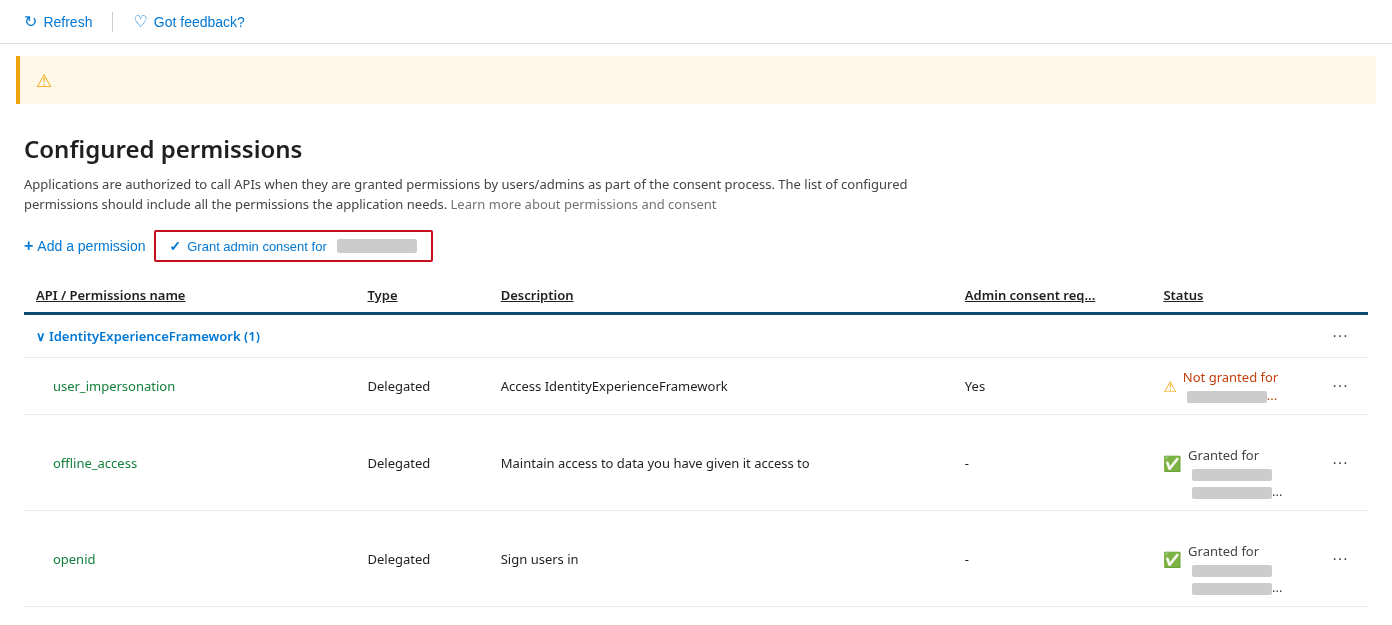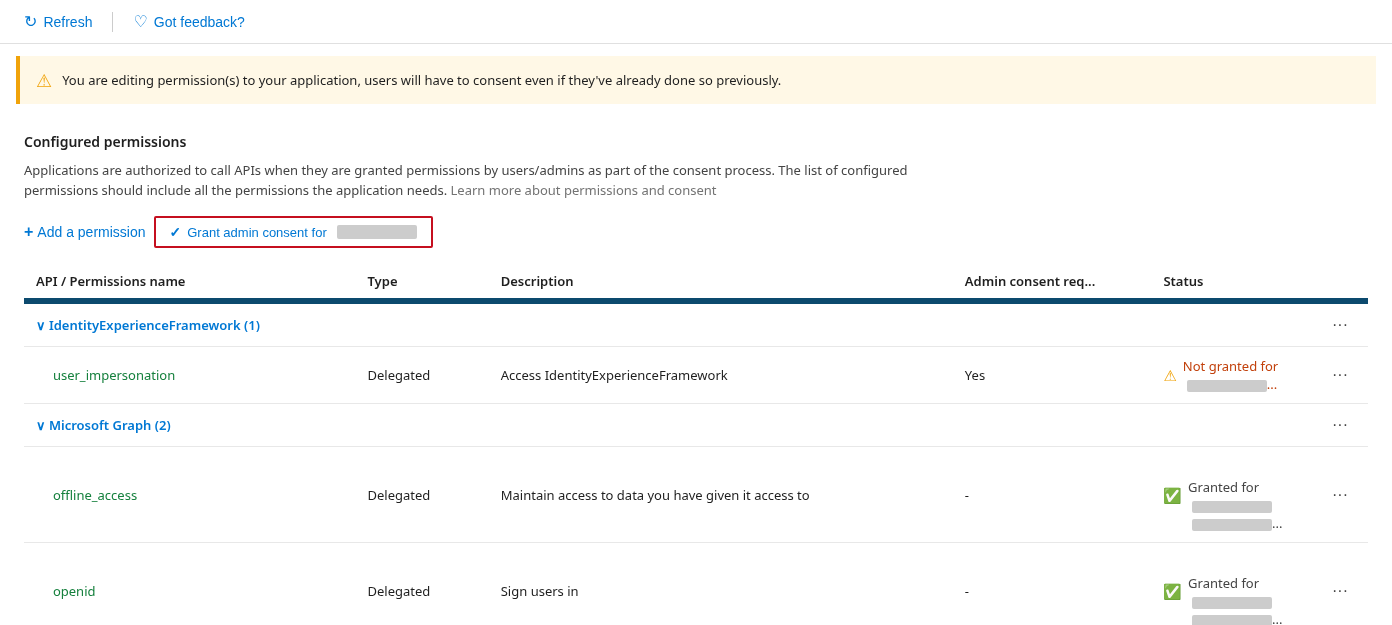--- a/index.html
+++ b/index.html
@@ -52,21 +52,21 @@
       color: #f0a30a;
       flex-shrink: 0;
     }
 
     
     .main-content {
       padding: 16px 24px;
     }
 
     .section-title {
-      font-size: 14px;
+      font-size: 24px;
       font-weight: 600;
       margin-bottom: 10px;
     }
 
     .section-description {
       font-size: 13px;
       color: #444;
       margin-bottom: 16px;
       max-width: 900px;
       line-height: 1.5;
@@ -129,21 +129,22 @@
     }
 
     
     .permissions-table {
       width: 100%;
       border-collapse: collapse;
       font-size: 13px;
     }
 
     .permissions-table thead tr {
-      border-bottom: 6px solid #0c4a6e;
+      border-bottom: 3px solid #0c4a6e;
+      text-decoration: underline;
     }
 
     .permissions-table thead th {
       text-align: left;
       font-weight: 600;
       padding: 8px 12px;
       color: #1f1f1f;
       font-size: 13px;
     }
 
@@ -231,21 +232,20 @@
   </button>
   <div class="toolbar-divider"></div>
   <button class="toolbar-btn">
     <span class="heart-icon">♡</span>
     <span>Got feedback?</span>
   </button>
 </div>
 
 <div class="warning-banner">
   <span class="warning-icon">⚠</span>
-  <span>You are editing permission(s) to your application, users will have to consent even if they've already done so previously.</span>
 </div>
 
 <div class="main-content">
 
   <h2 class="section-title">Configured permissions</h2>
 
   <p class="section-description">
     <span>Applications are authorized to call APIs when they are granted permissions by users/admins as part of the consent process. The list of configured permissions should include all the permissions the application needs.</span>
     <a href="#">Learn more about permissions and consent</a>
   </p>
@@ -297,29 +297,20 @@
           <div class="status-cell">
             <span class="status-warning">⚠</span>
             <span class="status-not-granted">Not granted for <span class="blurred-text" style="width:50px;height:12px;">&nbsp;</span>...</span>
           </div>
         </td>
         <td class="col-actions">
           <button class="three-dots-btn">···</button>
         </td>
       </tr>
 
-      <tr class="group-row">
-        <td colspan="5">
-          <span>∨ </span>
-          <a href="#">Microsoft Graph (2)</a>
-        </td>
-        <td class="col-actions">
-          <button class="three-dots-btn">···</button>
-        </td>
-      </tr>
 
       <tr class="permission-row">
         <td class="col-api">
           &nbsp;&nbsp;&nbsp;&nbsp;
           <a href="#" class="permission-link">offline_access</a>
         </td>
         <td class="col-type">Delegated</td>
         <td class="col-desc">Maintain access to data you have given it access to</td>
         <td class="col-admin">-</td>
         <td class="col-status">

